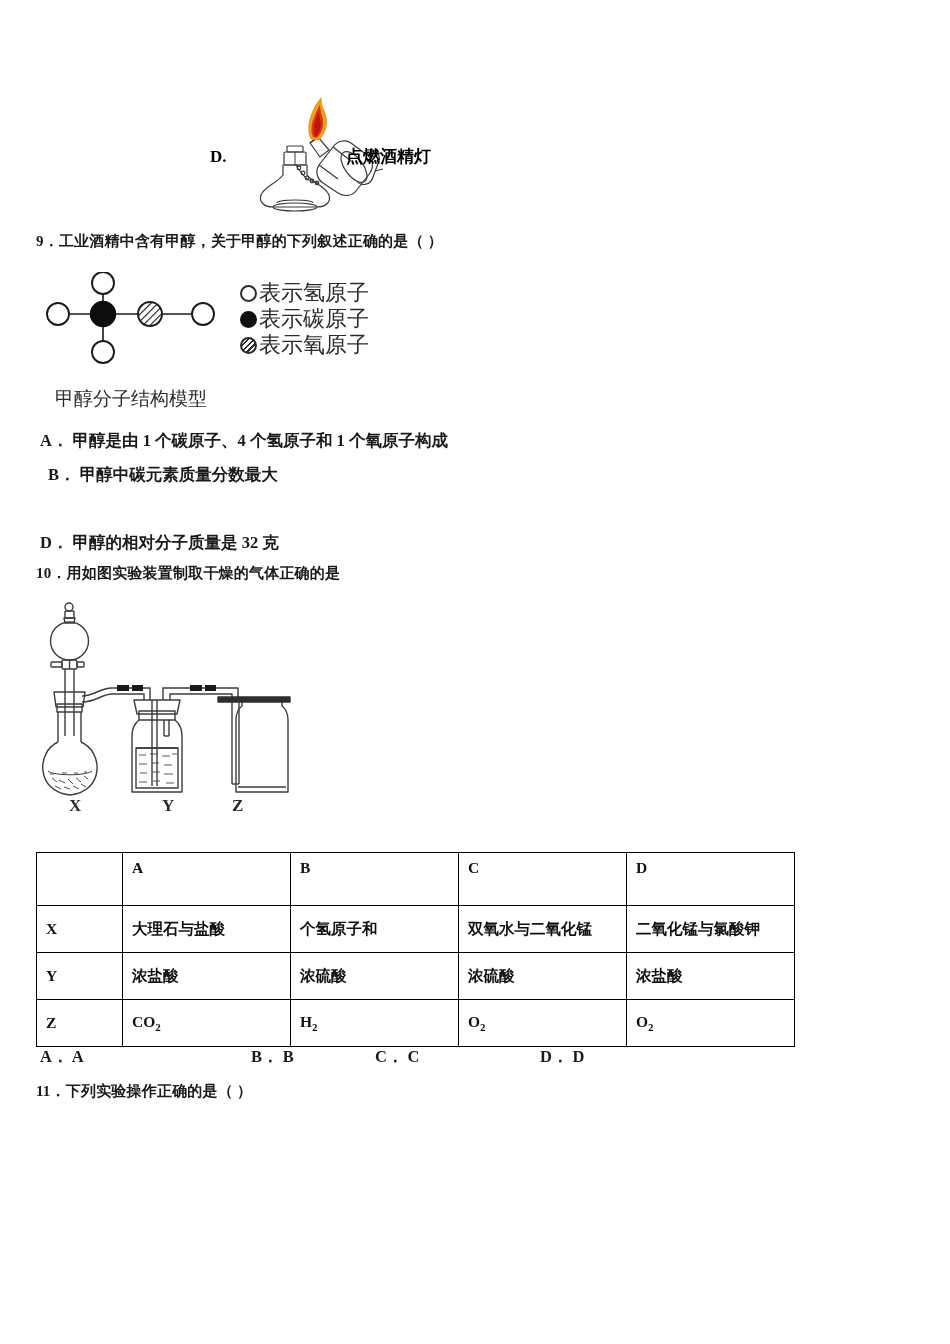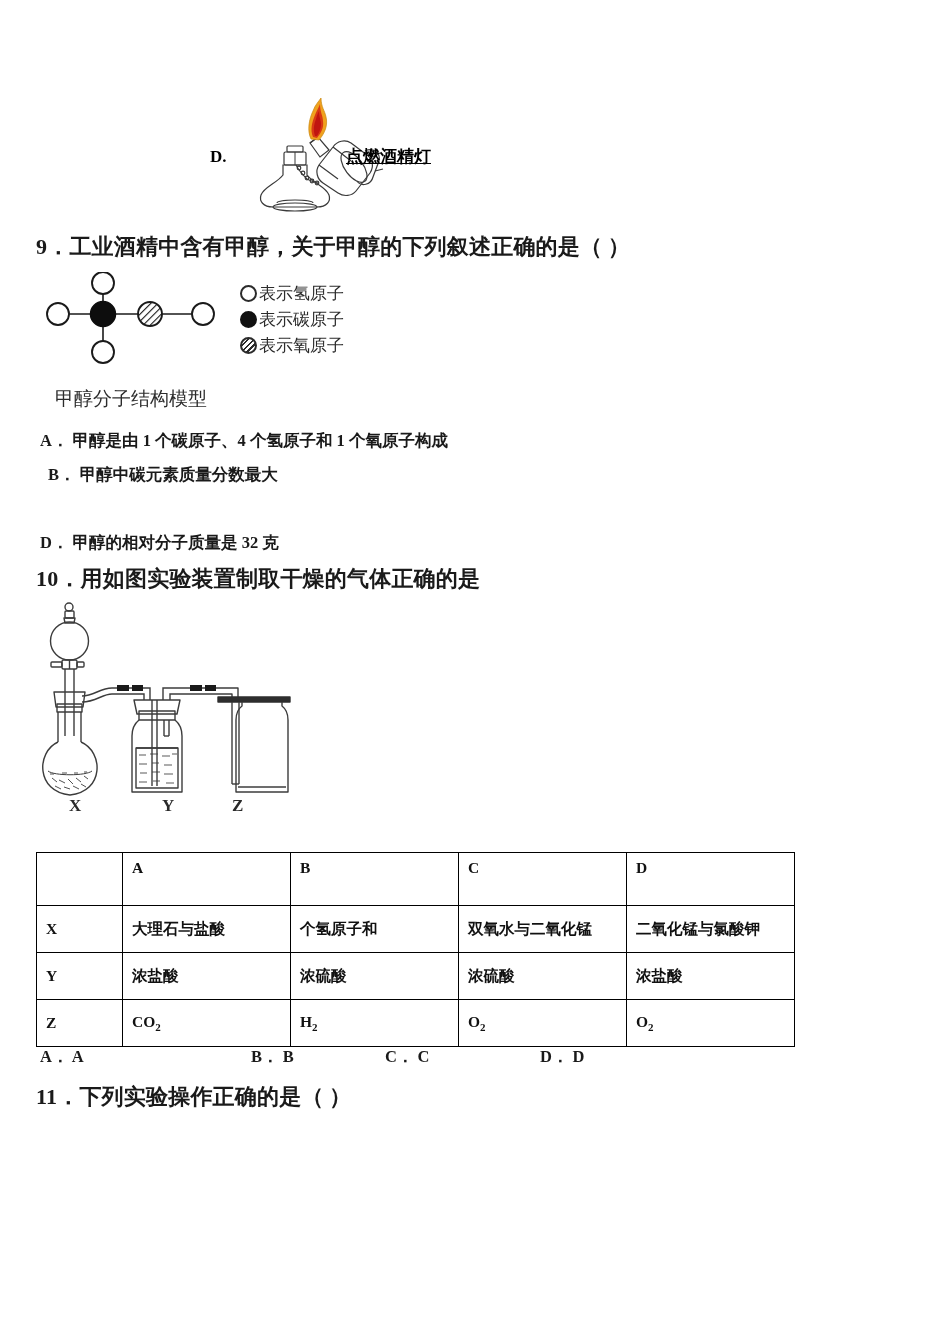--- a/index.html
+++ b/index.html
@@ -18,21 +18,21 @@
   .page {
     position: absolute;
     left: 0; top: 0;
     width: 950px;
     height: 1344px;
   }
 
   
   .qtext {
     position: absolute;
-    font-size: 22px;
+    font-size: 15px;
     font-weight: bold;
     letter-spacing: 0.2px;
     white-space: nowrap;
     color: #1a1a1a;
   }
   .opt {
     position: absolute;
     font-size: 16.5px;
     font-weight: bold;
     white-space: nowrap;
@@ -55,21 +55,20 @@
     font-size: 17px;
     font-weight: bold;
   }
   #lamp-caption {
     position: absolute;
     left: 141px;
     top: 50px;
     font-size: 17px;
     font-weight: bold;
     white-space: nowrap;
-    text-decoration: underline;
   }
   #lamp-svg {
     position: absolute;
     left: 42px;
     top: 0px;
   }
 
   
   #model-block {
     position: absolute;
@@ -81,21 +80,21 @@
   #legend {
     position: absolute;
     left: 200px;
     top: 8px;
     width: 190px;
   }
   .legend-row {
     display: flex;
     align-items: center;
     height: 26px;
-    font-size: 17px;
+    font-size: 22px;
     font-family: "DejaVu Sans", sans-serif;
     color: #2b2b2b;
     white-space: nowrap;
   }
   .legend-icon {
     width: 17px;
     height: 17px;
     border-radius: 50%;
     margin-right: 2px;
     flex: 0 0 auto;
@@ -404,21 +403,21 @@
     </table>
 
   <div class="opt" style="left:40px; top:1046px;">
     <span>A．</span>
     <span>A</span>
   </div>
   <div class="opt" style="left:210px; top:1046px;margin-left:41px;">
     <span>B．</span>
     <span>B</span>
   </div>
-  <div class="opt" style="left:375px; top:1046px;margin-left:10px;">
+  <div class="opt" style="left:375px; top:1046px;">
     <span>C．</span>
     <span>C</span>
   </div>
   <div class="opt" style="left:540px; top:1046px;">
     <span>D．</span>
     <span>D</span>
   </div>
 
   <div class="qtext" style="left:36px; top:1082px;">11．下列实验操作正确的是（ ）</div>
 

